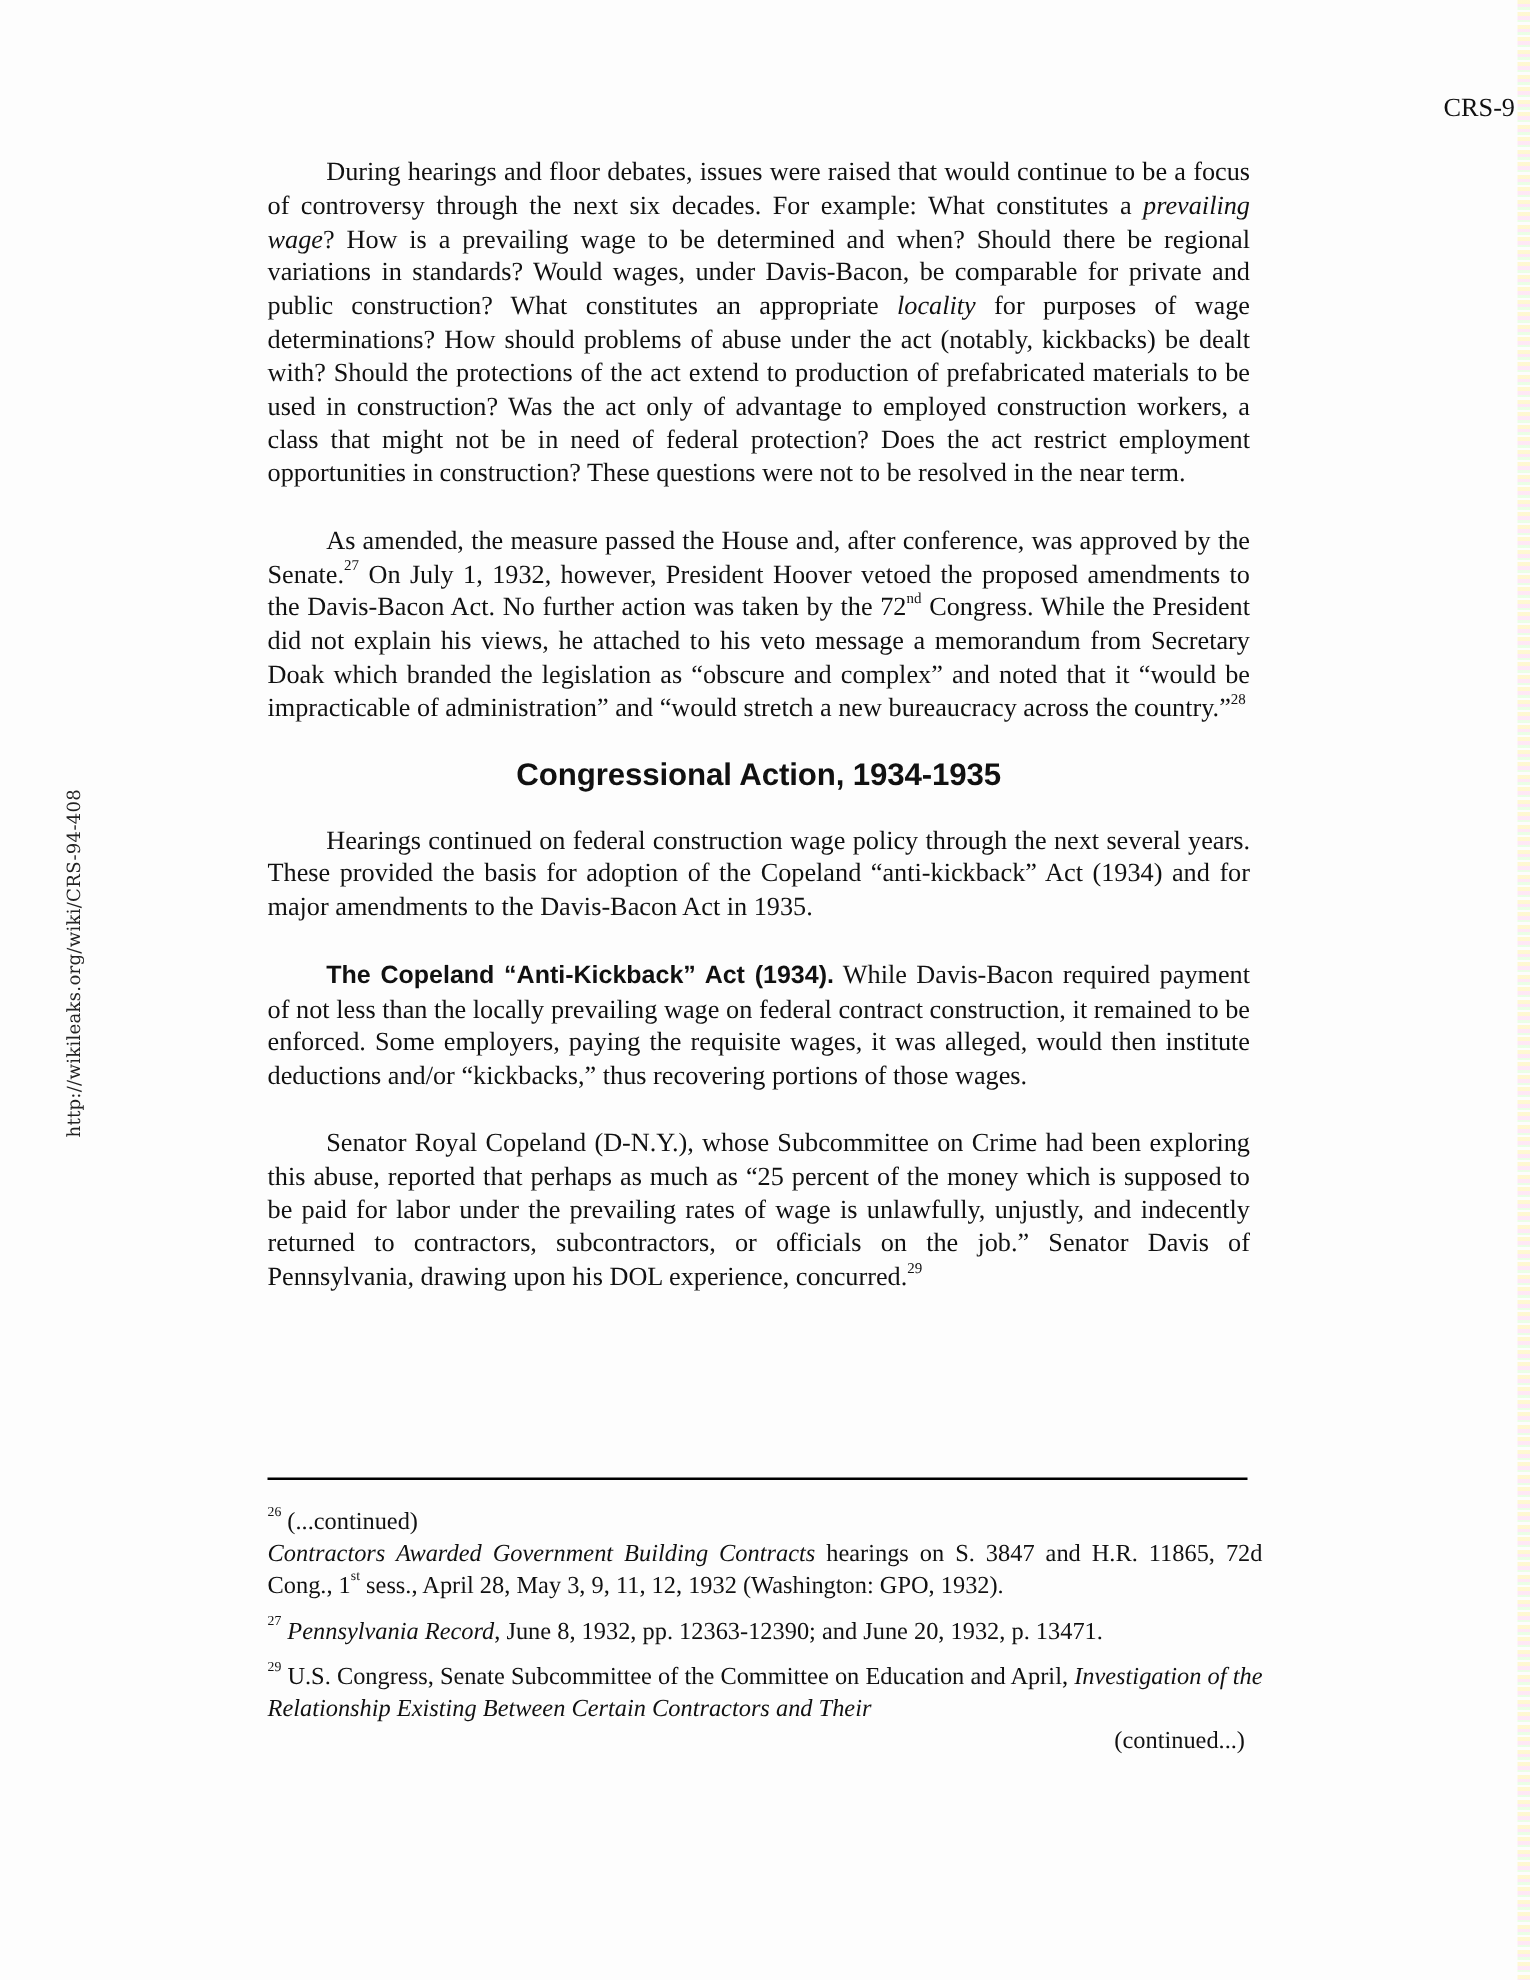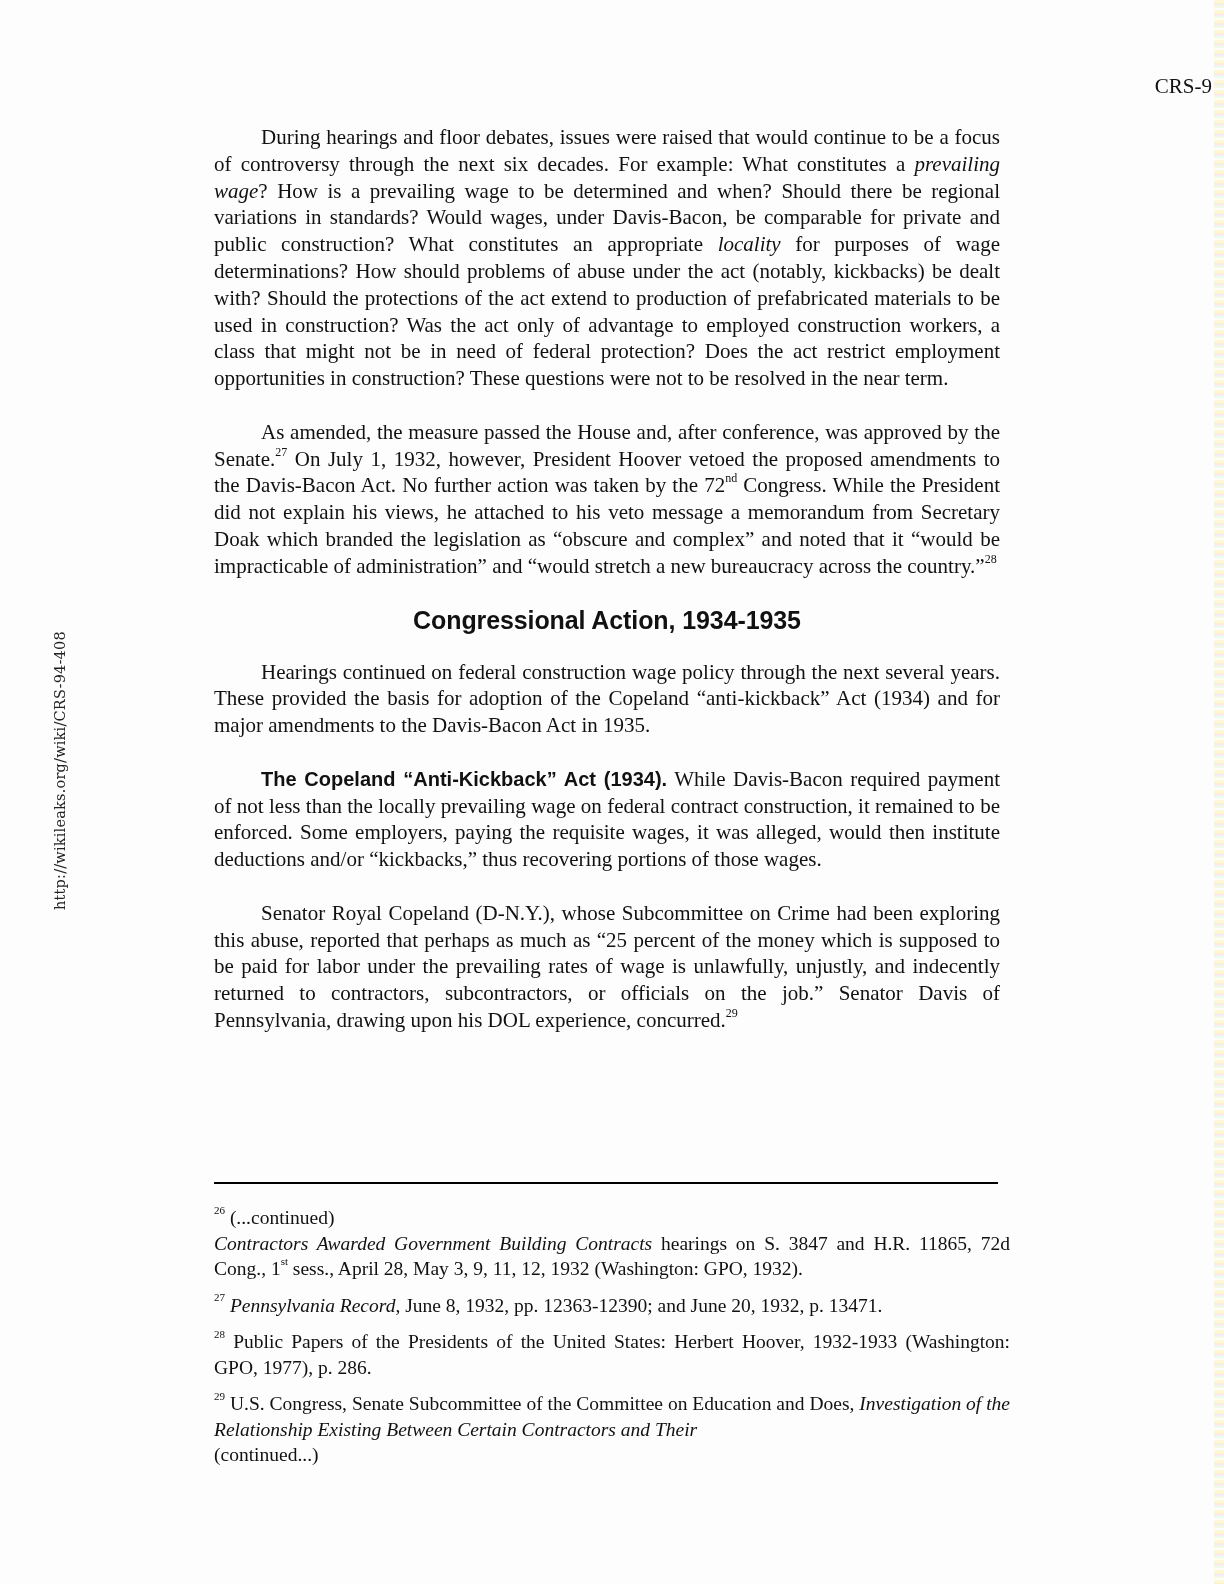--- a/index.html
+++ b/index.html
@@ -106,21 +106,21 @@
       margin: 0;
       text-align: justify;
       text-align-last: left;
     }
     .footnote + .footnote { margin-top: 11px; }
     .footnote sup {
       font-size: 11px;
       top: -3px;
     }
     .continued {
-      text-align: left;
+      text-align: right;
       width: 782px;
       font-size: 19.5px;
       line-height: 25px;
     }
   </style>
 </head>
 <body>
 
 <div class="edge-stripe"></div>
 
@@ -144,18 +144,17 @@
 
 </div>
 
 <div class="footnote-rule"></div>
 
 <div class="footnotes">
   <p class="footnote"><sup>26</sup><span> (...continued)</span><br><em>Contractors Awarded Government Building Contracts</em><span> hearings on S. 3847 and H.R. 11865, 72d Cong., 1</span><sup>st</sup><span> sess., April 28, May 3, 9, 11, 12, 1932 (Washington:  GPO, 1932).</span></p>
 
   <p class="footnote"><sup>27</sup> <em>Pennsylvania Record</em><span>, June 8, 1932, pp. 12363-12390; and June 20, 1932, p. 13471.</span></p>
 
-  <p class="footnote"><sup>28</sup><span> Public Papers of the Presidents of the United States: Herbert Hoover, 1932-1933 (Washington: GPO, 1977), p. 286.</span></p>
 
-  <p class="footnote"><sup>29</sup><span> U.S. Congress, Senate Subcommittee of the Committee on Education and Does, </span><em>Investigation of the Relationship Existing Between Certain Contractors and Their</em></p>
+  <p class="footnote"><sup>29</sup><span> U.S. Congress, Senate Subcommittee of the Committee on Education and April, </span><em>Investigation of the Relationship Existing Between Certain Contractors and Their</em></p>
 
   <div class="continued">(continued...)</div>
 </div>
 
 </body></html>

